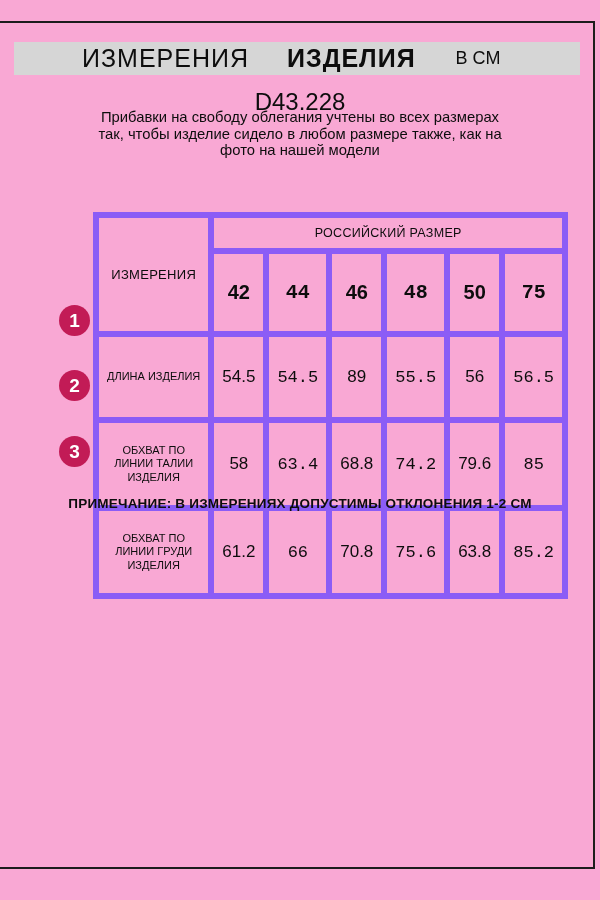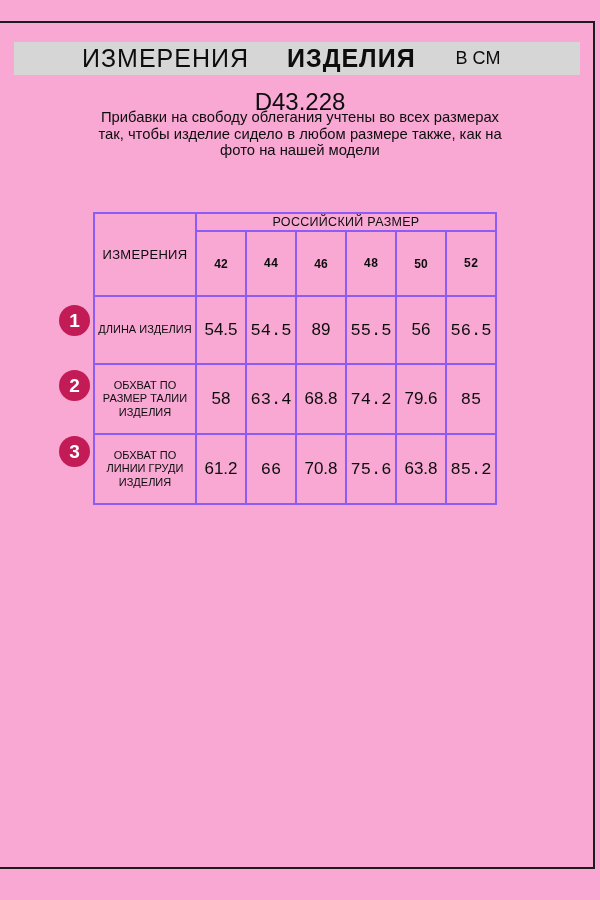--- a/index.html
+++ b/index.html
@@ -27,25 +27,25 @@
     text-align:center;font-size:14.8px;line-height:16.5px;margin:0;
   }
   .p1{top:109px;text-align:center;}
   .p2{top:161px;}
   .mtable{
     position:absolute;top:212px;left:93px;
     border-collapse:collapse;table-layout:fixed;
     border:2px solid #222222;
   }
   .mtable td{
-    border:2px solid #8b5cf6;padding:1px;text-align:center;vertical-align:middle;margin-left:32px;
+    border:6px solid #8b5cf6;padding:8px;text-align:center;vertical-align:middle;margin-left:32px;
   }
   .corner{font-size:13px;letter-spacing:.3px;}
   .szhead{font-size:12.5px;letter-spacing:.3px;line-height:14px;height:14px;}
-  .h2 td{height:61px;font-weight:bold;font-size:12px;}
+  .h2 td{height:61px;font-weight:bold;font-size:20px;}
   .data td{border-top-width:2px;}
   .r1 td{height:64px;}
   .r2 td,.r3 td{height:66px;}
   .lbl{font-size:11px;line-height:13.5px;padding:2px 3px;}
   .nowrap{white-space:nowrap;}
   .val{font-size:17px;}
   .thick{border-left-width:2px;font-family:Liberation Mono, monospace;}
   .badge{
     position:absolute;left:59px;width:31px;height:31px;border-radius:50%;
     background:#c21b56;color:#ffffff;font-weight:bold;font-size:19px;
@@ -94,46 +94,47 @@
       <tr class="h1">
         <td class="corner" rowspan="2">ИЗМЕРЕНИЯ</td>
         <td class="szhead" colspan="6">РОССИЙСКИЙ РАЗМЕР</td>
       </tr>
       <tr class="h2">
         <td>42</td>
         <td class="thick">44</td>
         <td>46</td>
         <td class="thick">48</td>
         <td>50</td>
-        <td class="thick">52</td>
+        <td class="thick">75</td>
       </tr>
       <tr class="data r1">
         <td class="lbl nowrap">ДЛИНА ИЗДЕЛИЯ</td>
         <td class="val">54.5</td>
         <td class="val thick">54.5</td>
         <td class="val">89</td>
         <td class="val thick">55.5</td>
         <td class="val">56</td>
         <td class="val thick">56.5</td>
       </tr>
       <tr class="data r2">
-        <td class="lbl">ОБХВАТ ПО РАЗМЕР ТАЛИИ ИЗДЕЛИЯ</td>
+        <td class="lbl">ОБХВАТ ПО ЛИНИИ ТАЛИИ ИЗДЕЛИЯ</td>
         <td class="val">58</td>
         <td class="val thick">63.4</td>
         <td class="val">68.8</td>
         <td class="val thick">74.2</td>
         <td class="val">79.6</td>
         <td class="val thick">85</td>
       </tr>
       <tr class="data r3">
         <td class="lbl">ОБХВАТ ПО ЛИНИИ ГРУДИ ИЗДЕЛИЯ</td>
         <td class="val">61.2</td>
         <td class="val thick">66</td>
         <td class="val">70.8</td>
         <td class="val thick">75.6</td>
         <td class="val">63.8</td>
         <td class="val thick">85.2</td>
       </tr>
     </tbody>
   </table>
 
+  <div class="note">ПРИМЕЧАНИЕ: В ИЗМЕРЕНИЯХ ДОПУСТИМЫ ОТКЛОНЕНИЯ 1-2 СМ</div>
 
 </div>
 
 </body></html>

